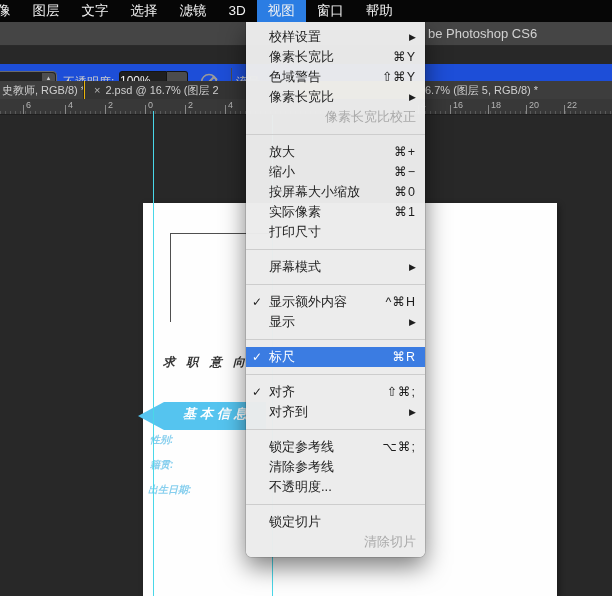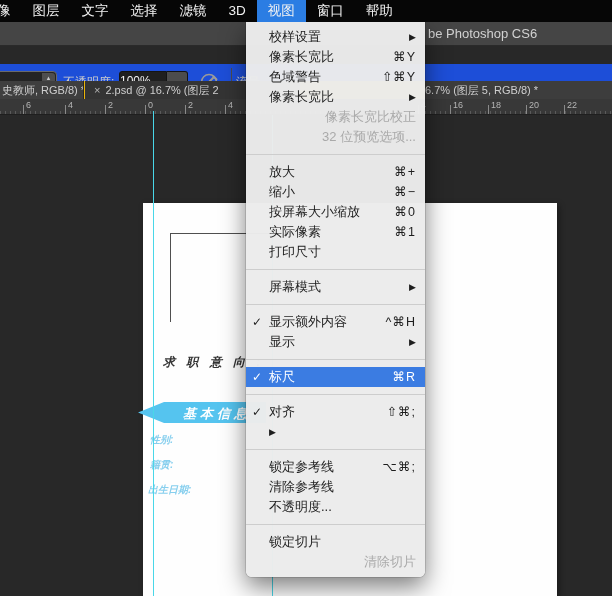--- a/index.html
+++ b/index.html
@@ -56,21 +56,21 @@
   .canvas { position:absolute; left:0; top:115px; width:612px; height:481px; background:#282828; z-index:1; }
   .doc { position:absolute; left:143px; top:88px; width:414px; height:393px; background:#fefefe;
          box-shadow:2px 2px 6px rgba(0,0,0,.4); }
   .guide { position:absolute; width:1px; background:#49d7e8; z-index:8; }
   .guide.g1 { left:153px; top:111px; height:485px; }
   .guide.g2 { left:272px; top:115px; height:481px; }
   .photo-rect { position:absolute; left:27px; top:30px; width:150px; height:89px;
                 border-left:1px solid #4f4f4f; border-top:1px solid #4f4f4f; }
   .job-intent { position:absolute; left:20px; top:151px; color:#333; font-size:12px; font-weight:bold;
                 font-style:italic; letter-spacing:4px; white-space:nowrap; }
-  .banner { position:absolute; left:-5px; top:199px; width:128px; height:21px; background:#55c4ef;
+  .banner { position:absolute; left:-5px; top:199px; width:128px; height:28px; background:#55c4ef;
             clip-path:polygon(0 50%, 26px 0, 100% 0, 100% 100%, 26px 100%);
             color:#fff; font-size:13px; font-weight:bold; font-style:italic; letter-spacing:4px;
             line-height:24px; padding-left:45px; white-space:nowrap; }
   .fieldline { position:absolute; color:#87cfee; font-size:10px; font-weight:bold; font-style:italic; white-space:nowrap; }
 
   
   .menu { position:absolute; left:246px; top:22px; width:179px; background:rgba(236,236,236,.98);
           border-radius:0 0 6px 6px; box-shadow:0 10px 25px rgba(0,0,0,.5), 0 0 0 1px rgba(0,0,0,.12);
           padding:5px 0; z-index:50; }
   .mrow { height:20px; line-height:20px; font-size:13px; color:#1d1d1d; position:relative;
@@ -176,24 +176,20 @@
     </div>
     <div class="mrow">
       <span class="check"></span>
       <span class="lbl">像素长宽比</span>
       <span class="sub">▶</span>
     </div>
     <div class="mrow disabled">
       <span class="check"></span>
       <span class="lbl">像素长宽比校正</span>
     </div>
-    <div class="mrow disabled">
-      <span class="check"></span>
-      <span class="lbl">32 位预览选项...</span>
-    </div>
     <div class="msep"></div>
     <div class="mrow">
       <span class="check"></span>
       <span class="lbl">放大</span>
       <span class="sc">⌘+</span>
     </div>
     <div class="mrow">
       <span class="check"></span>
       <span class="lbl">缩小</span>
       <span class="sc">⌘−</span>
@@ -236,20 +232,21 @@
       <span class="sc">⌘R</span>
     </div>
     <div class="msep"></div>
     <div class="mrow">
       <span class="check">✓</span>
       <span class="lbl">对齐</span>
       <span class="sc">⇧⌘;</span>
     </div>
     <div class="mrow">
       <span class="check"></span>
+      <span class="lbl">对齐到</span>
       <span class="sub">▶</span>
     </div>
     <div class="msep"></div>
     <div class="mrow">
       <span class="check"></span>
       <span class="lbl">锁定参考线</span>
       <span class="sc">⌥⌘;</span>
     </div>
     <div class="mrow">
       <span class="check"></span>

